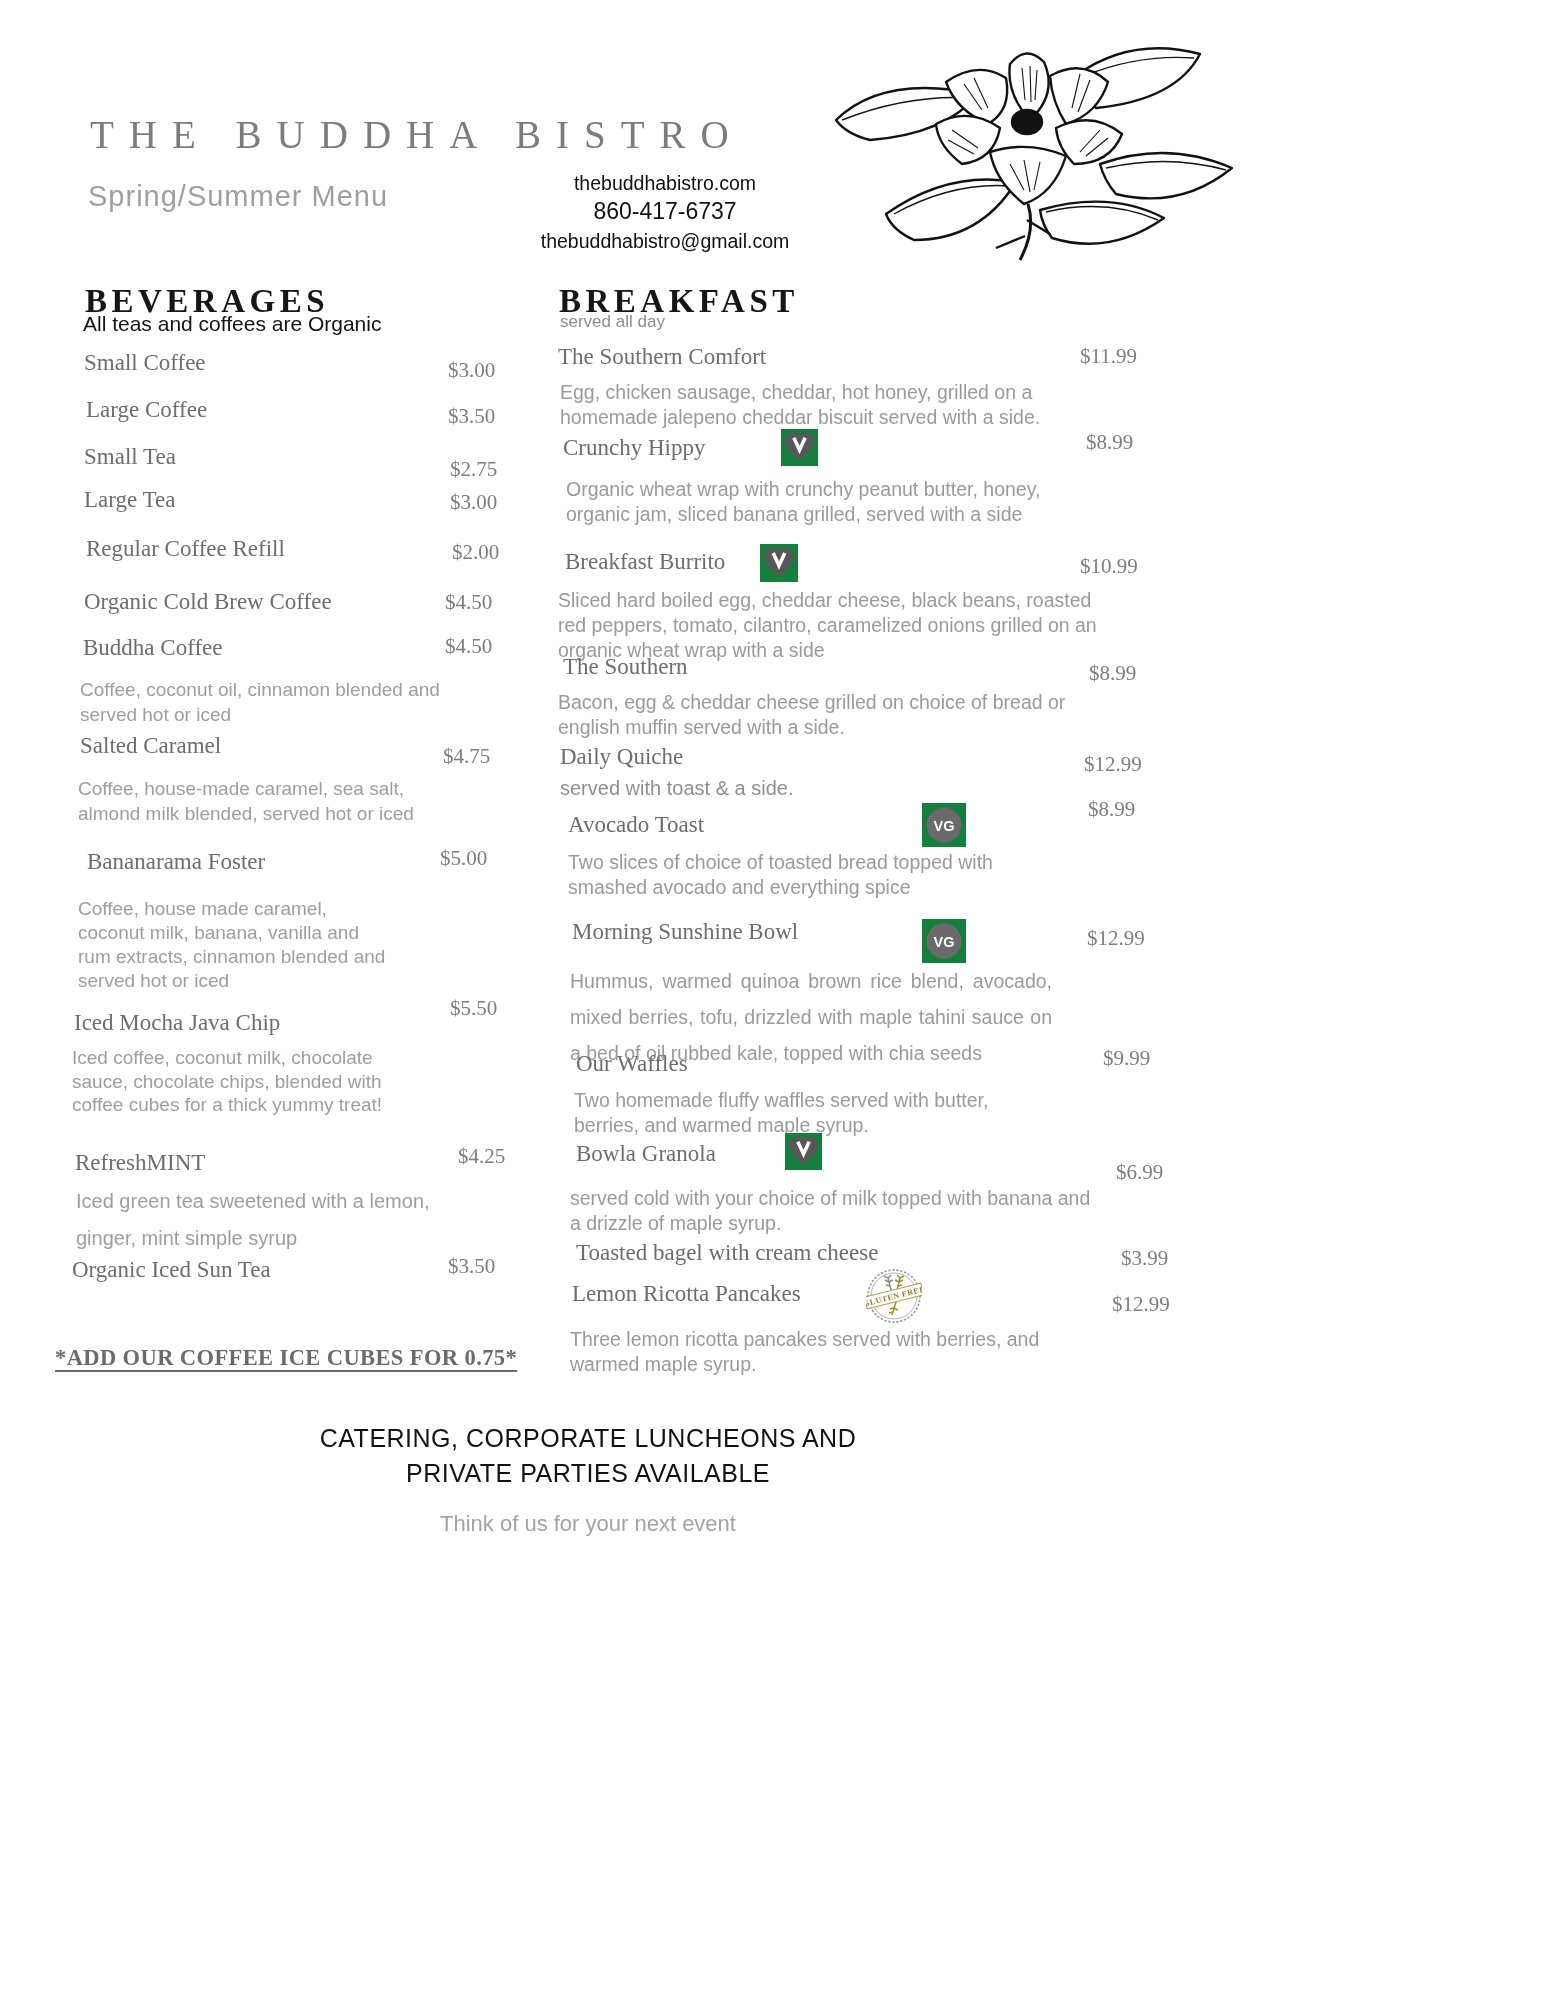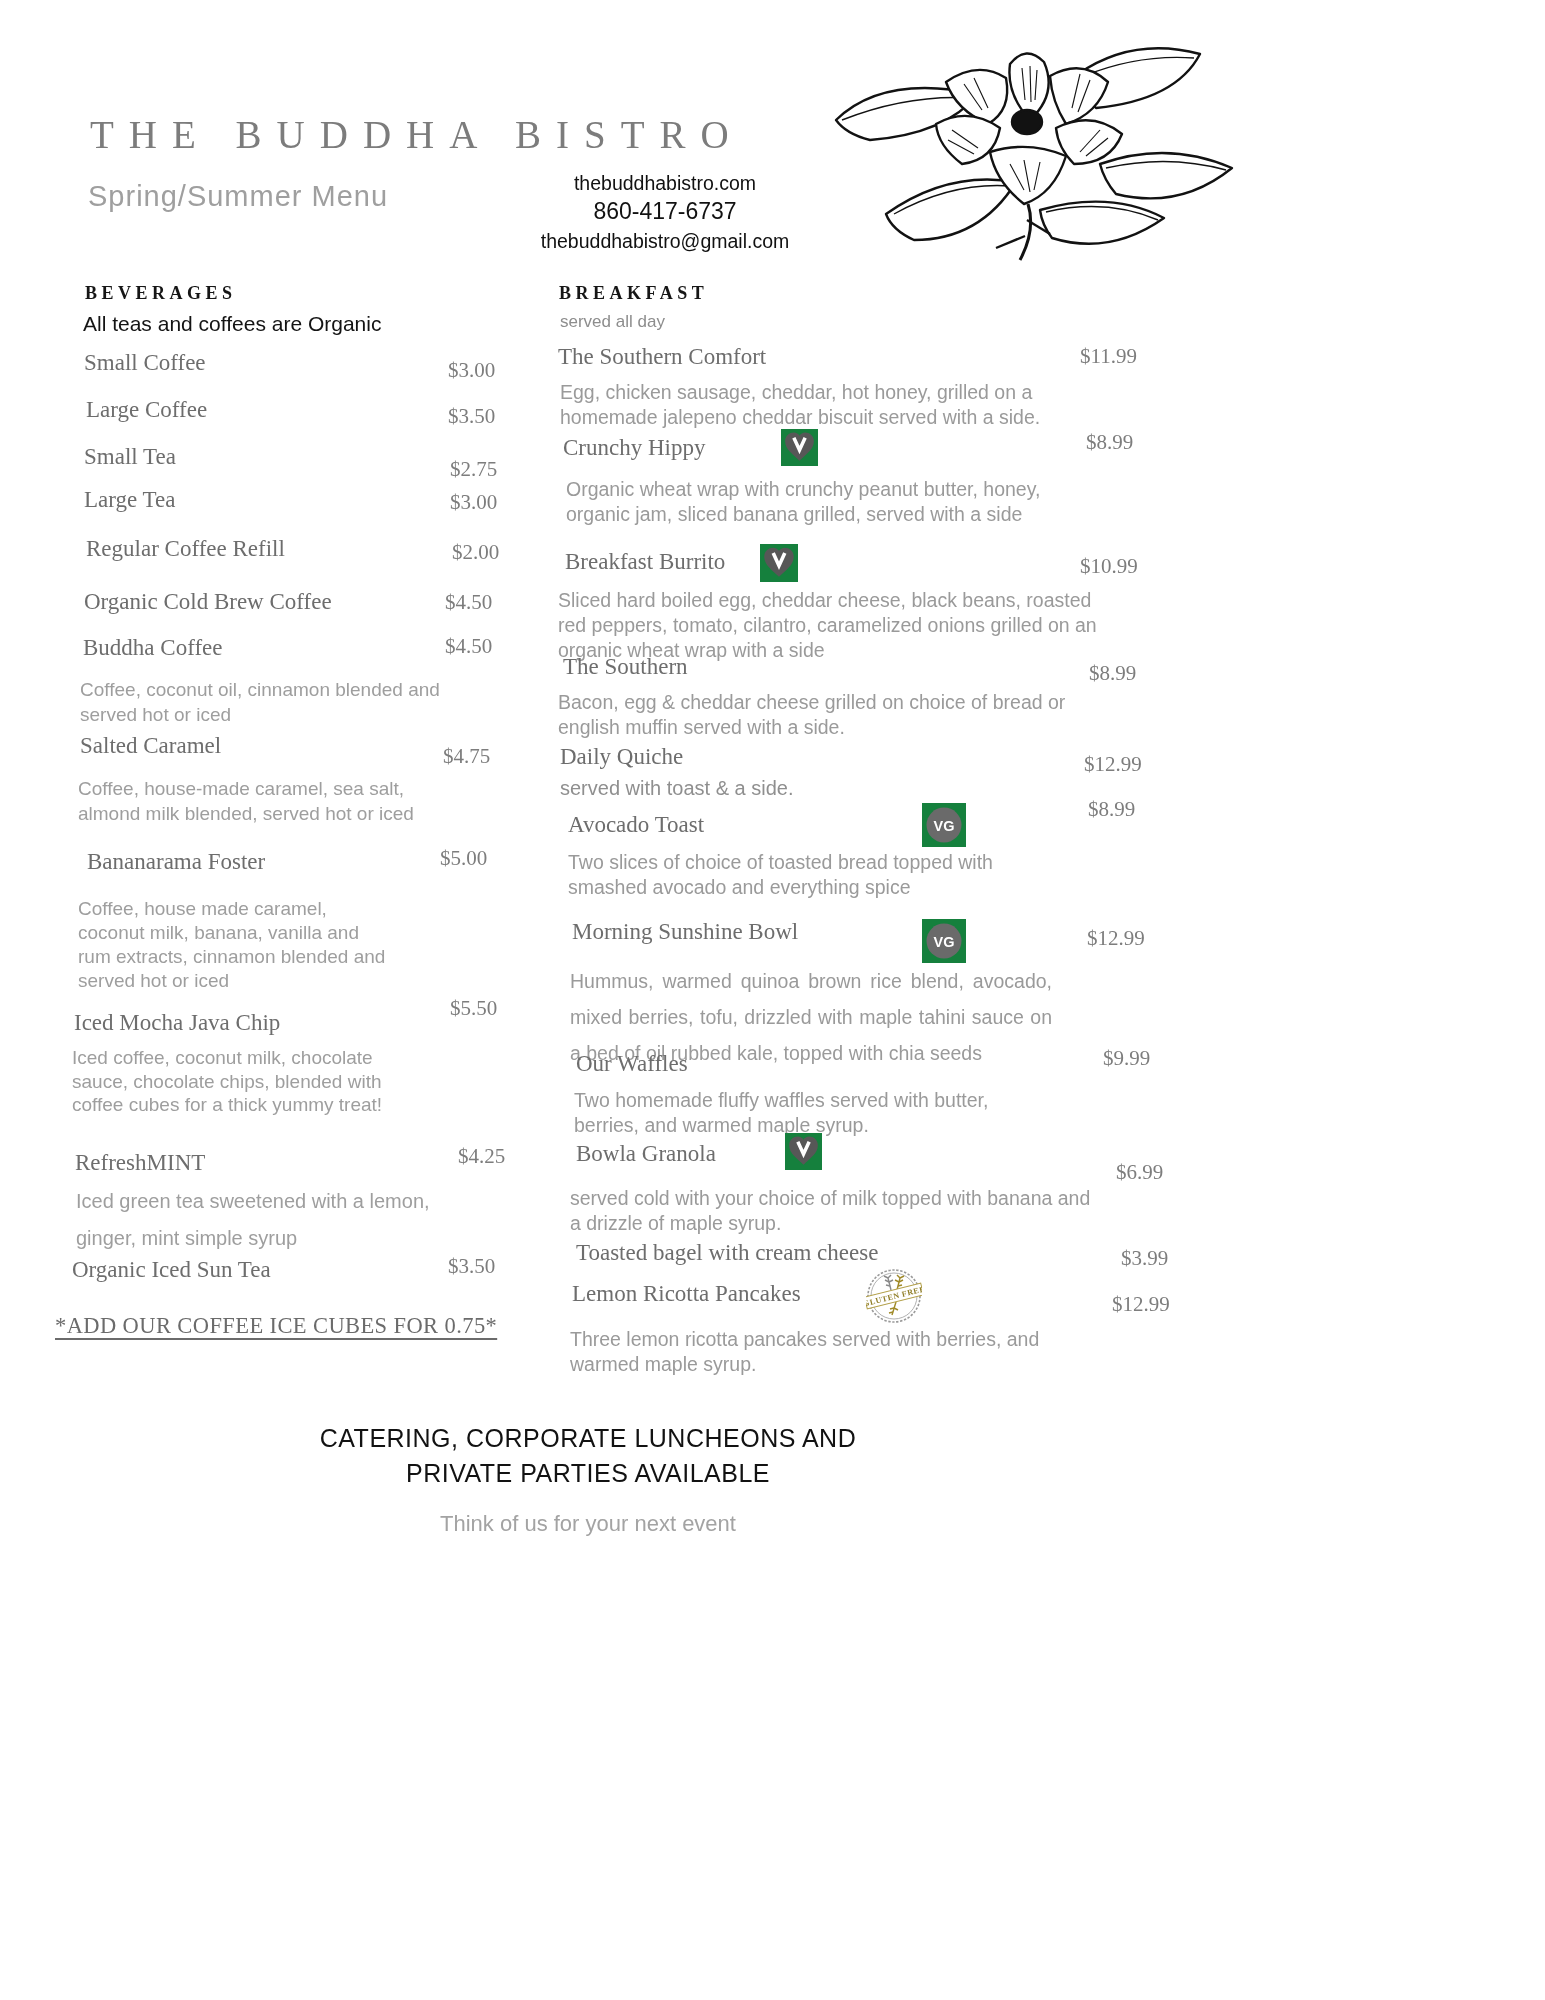--- a/index.html
+++ b/index.html
@@ -14,41 +14,41 @@
   }
   .subtitle {
     font-family:"Liberation Sans", sans-serif; font-size:29px; color:#9f9f9f;
     letter-spacing:1px; white-space:nowrap;
   }
   .contact { text-align:center; color:#111; }
   .contact .site  { font-size:19.5px; line-height:26px; }
   .contact .phone { font-size:23px;  line-height:31px; }
   .contact .email { font-size:19.5px; line-height:29px; }
   .sec-head {
-    font-family:"Liberation Serif", serif; font-weight:700; font-size:18px;
+    font-family:"Liberation Serif", serif; font-weight:700; font-size:33px;
     color:#161616; letter-spacing:4.5px; white-space:nowrap;
   }
   .sec-note-dark { font-size:21px; color:#141414; white-space:nowrap; }
   .sec-note-gray { font-size:17px; color:#8d8d8d; white-space:nowrap; }
   .iname {
     font-family:"Liberation Serif", serif; font-size:23px; color:#6d6d6d;
     white-space:nowrap;
   }
   .price {
     font-family:"Liberation Serif", serif; font-size:21px; color:#7d7d7d;
     white-space:nowrap;
   }
   .desc  { font-size:19.5px; color:#9a9a9a; line-height:25px; }
   .desc-l{ font-size:19px;  color:#9e9e9e; line-height:24.5px; }
   .desc-justify { text-align:justify; line-height:36px; }
   .desc-loose   { font-size:20px; line-height:37px; }
   .footnote {
-    font-family:"Liberation Serif", serif; font-weight:400; font-size:22.5px;
+    font-family:"Liberation Serif", serif; font-weight:700; font-size:22.5px;
     color:#6b6b6b; letter-spacing:0.4px; white-space:nowrap;
-    text-decoration:underline; text-underline-offset:5px; text-decoration-thickness:2px;
+    text-decoration:underline; text-underline-offset:5px; text-decoration-thickness:2px;margin-top:32px;
   }
   .footer { text-align:center; }
   .footer .f1 { font-size:25px; color:#121212; line-height:35px; letter-spacing:0.5px; }
   .footer .f2 { font-size:22px; color:#a3a3a3; line-height:34px; margin-top:16px; }
   .badge-sq { display:block; background:#15803d; }
 </style>
 </head>
 <body>
 
 <div class="page">

